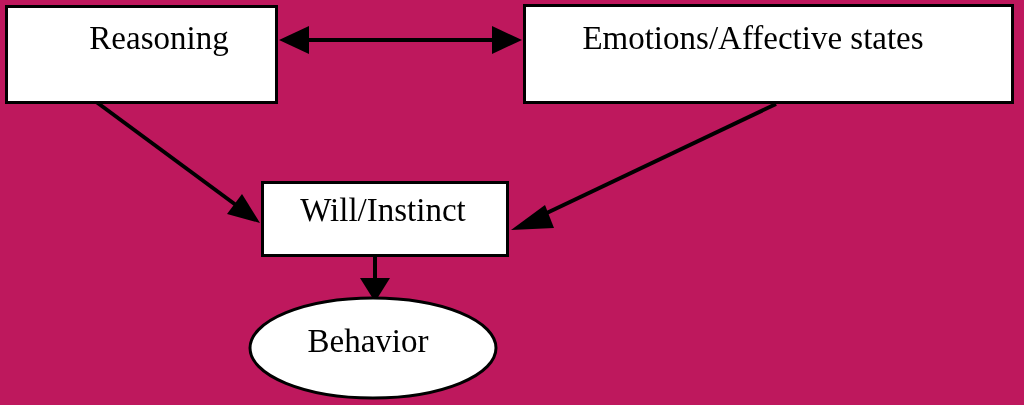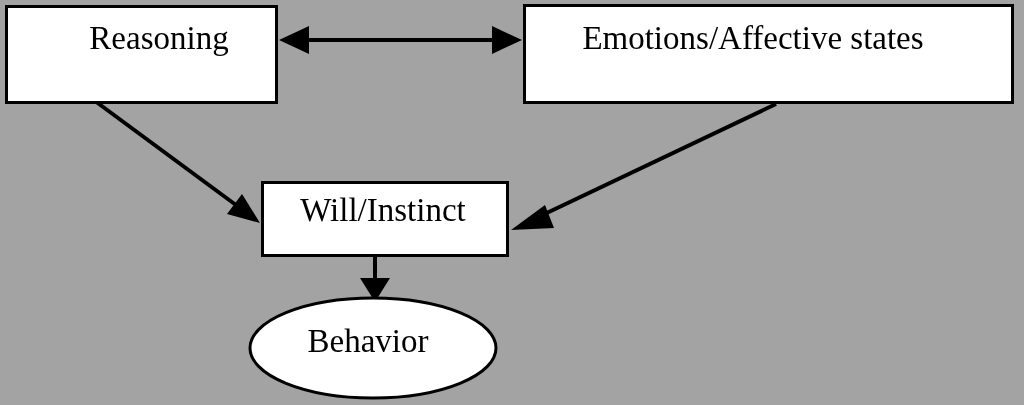--- a/index.html
+++ b/index.html
@@ -11,21 +11,21 @@
   body {
     width: 1024px;
     height: 405px;
     font-family: "Liberation Serif", "DejaVu Serif", serif;
     overflow: hidden;
   }
   #diagram-root {
     position: relative;
     width: 1024px;
     height: 405px;
-    background: #a3a3a3;
+    background: #be185d;
   }
   #diagram-svg {
     position: absolute;
     left: 0;
     top: 0;
     width: 1024px;
     height: 405px;
     display: block;
   }
   .node-label {

